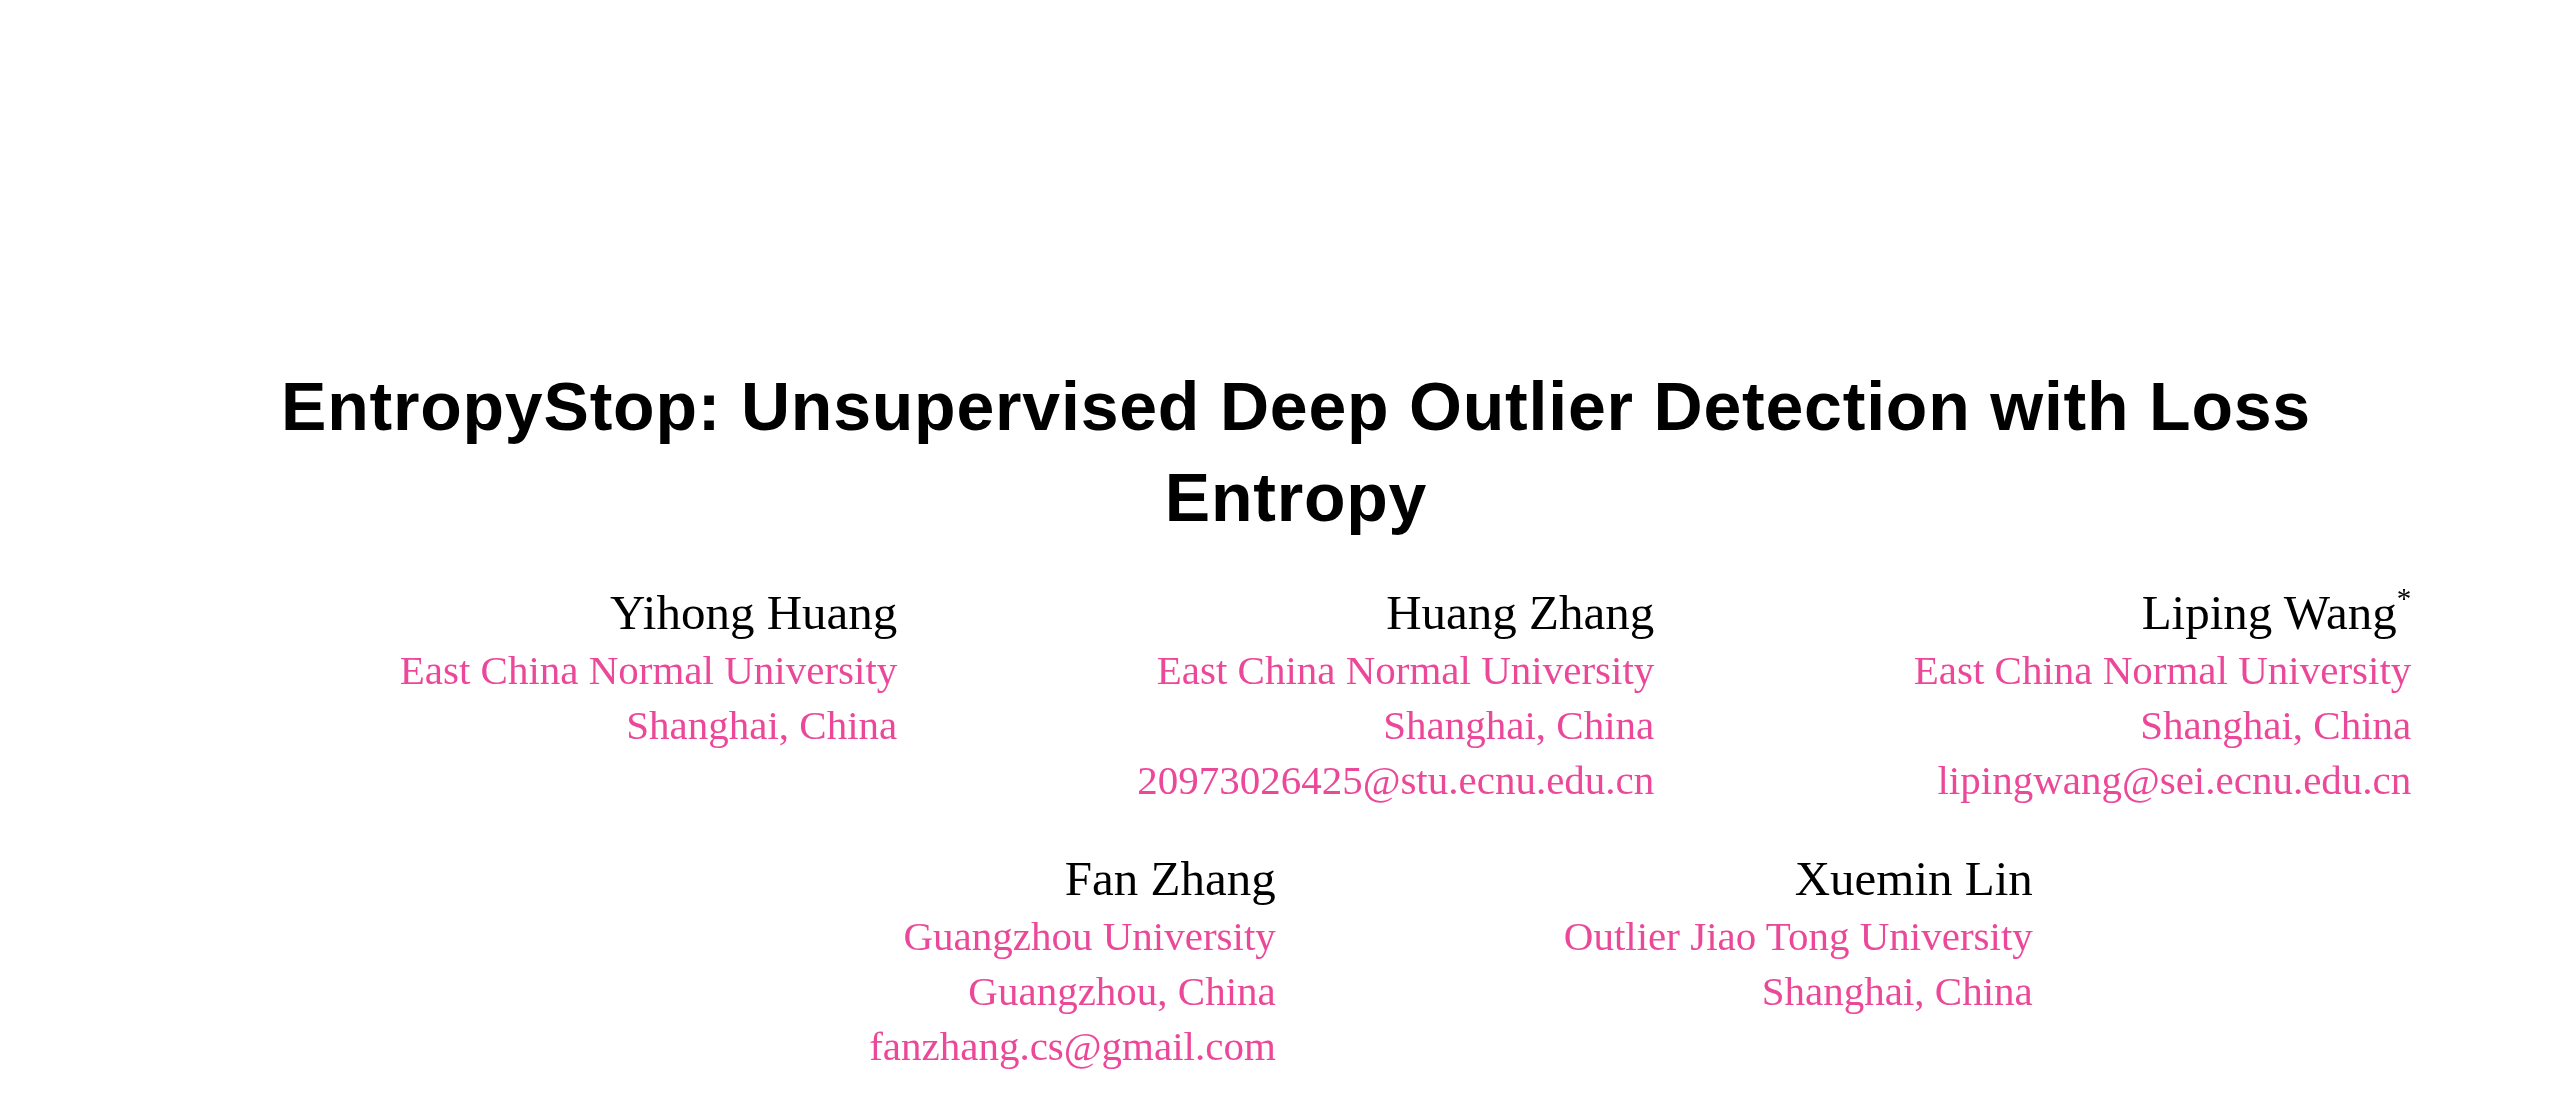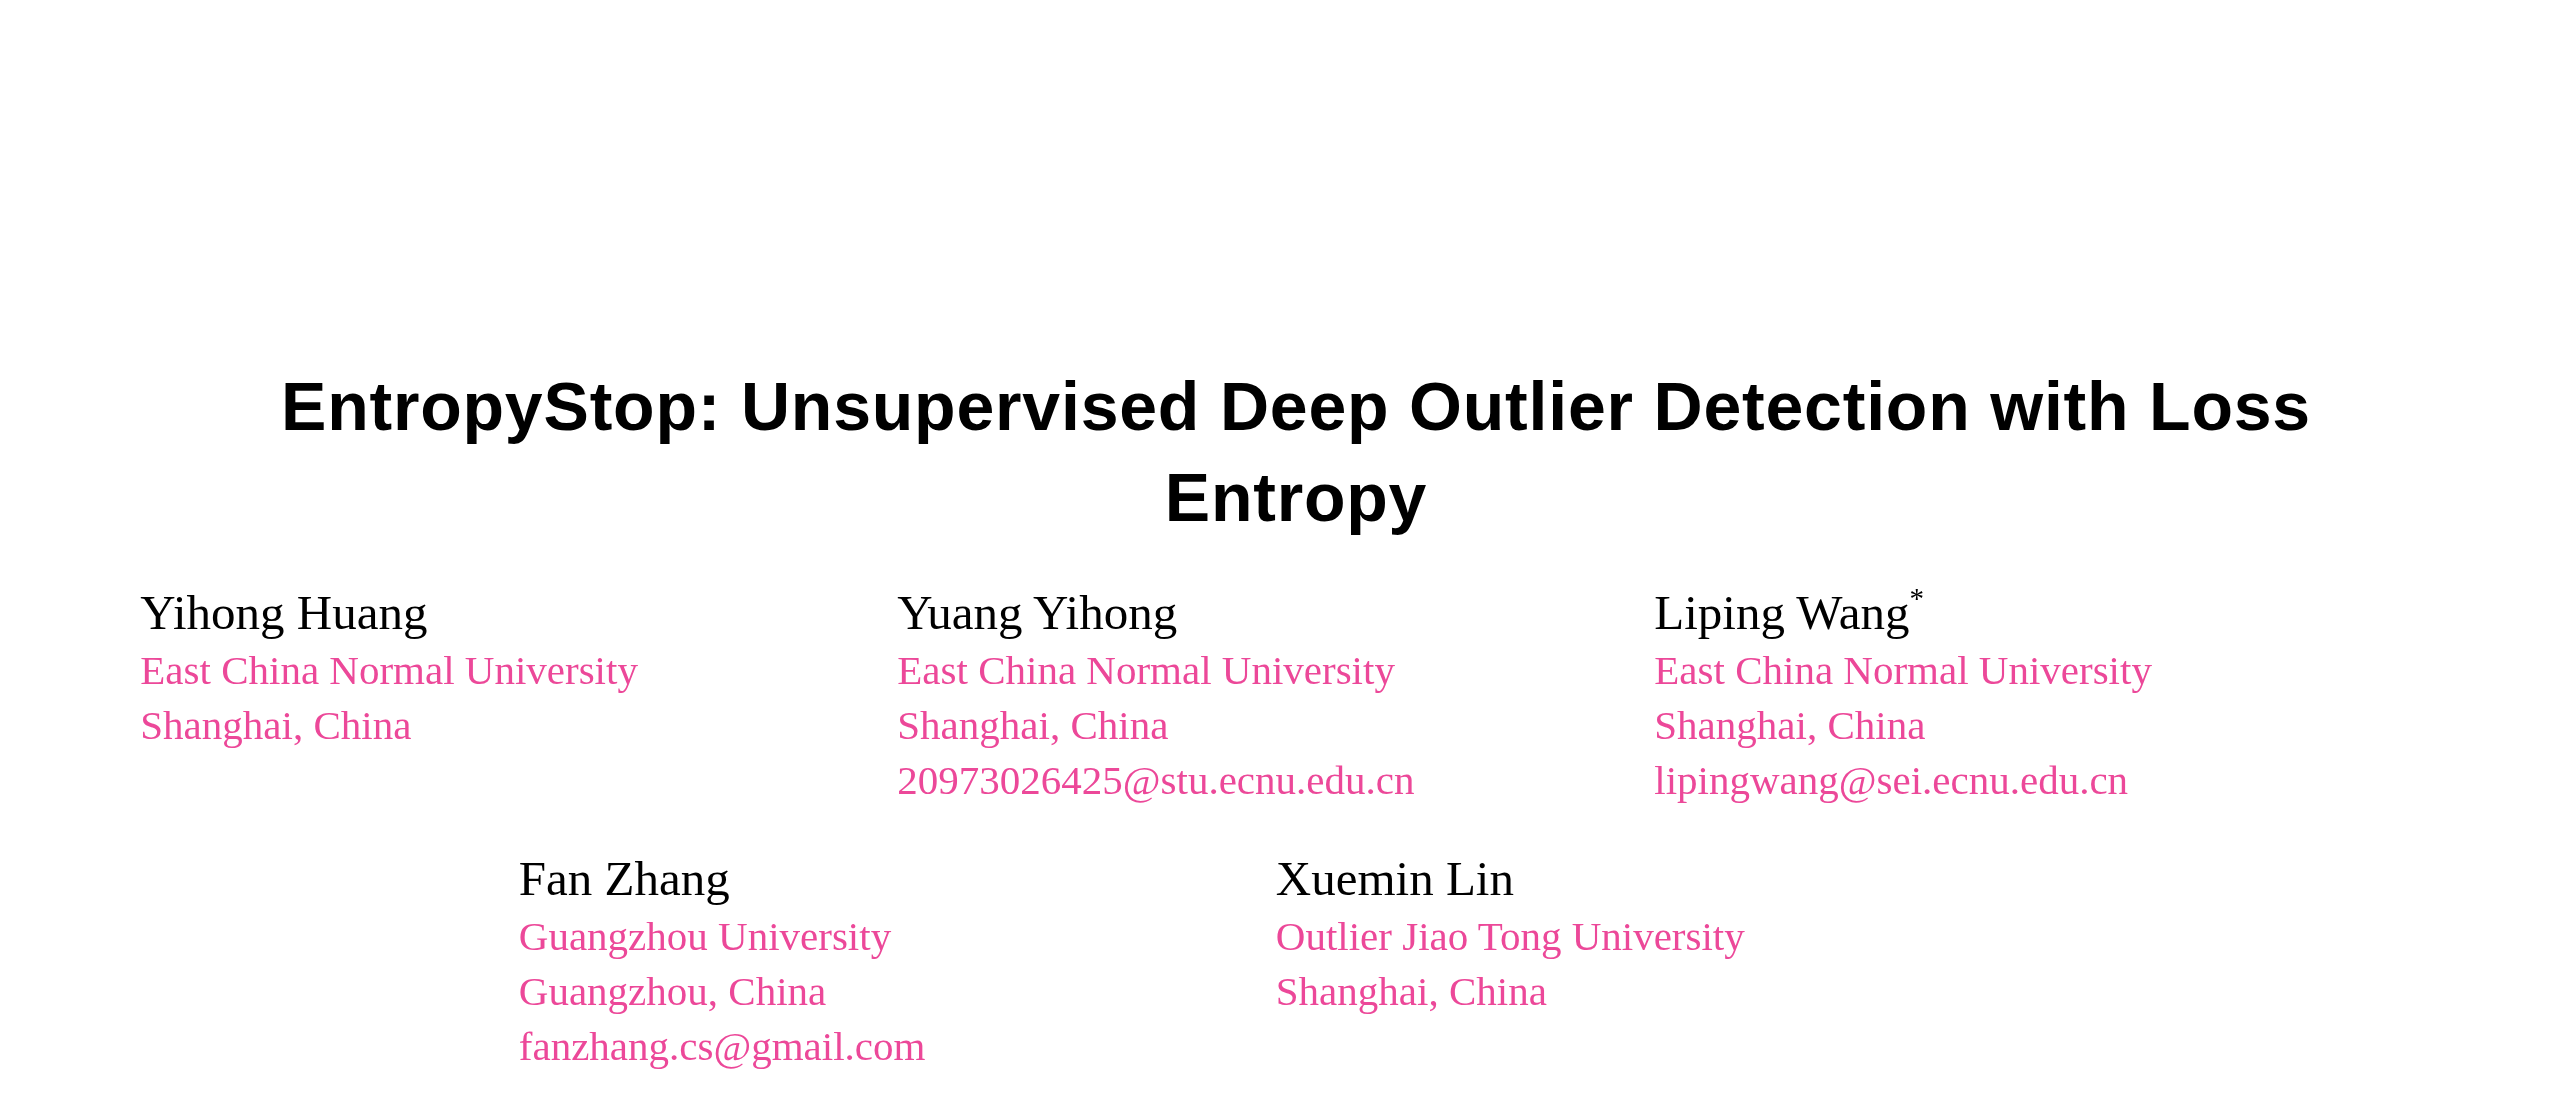--- a/index.html
+++ b/index.html
@@ -35,21 +35,21 @@
     left: 0;
     width: 100%;
     display: flex;
     justify-content: center;
     transform: translateX(-12.2px);
   }
   .row-1 { top: 583px; }
   .row-2 { top: 849px; }
   .author-block {
     width: 757px;
-    text-align: left;
+    text-align: right;
   }
   .author-name {
     font-size: 49px;
     line-height: 60px;
     color: #000000;
   }
   .author-name sup.mark {
     font-size: 29px;
     line-height: 0;
     vertical-align: 21px;
@@ -72,21 +72,21 @@
 
   <div class="authors-row row-1">
 
     <div class="author-block">
       <div class="author-name"><span>Yihong Huang</span><sup class="mark"></sup></div>
       <div class="author-line">East China Normal University</div>
       <div class="author-line">Shanghai, China</div>
     </div>
 
     <div class="author-block">
-      <div class="author-name"><span>Yuang Yihong</span><sup class="mark"></sup></div>
+      <div class="author-name"><span>Huang Zhang</span><sup class="mark"></sup></div>
       <div class="author-line">East China Normal University</div>
       <div class="author-line">Shanghai, China</div>
       <div class="author-line author-email">20973026425@stu.ecnu.edu.cn</div>
     </div>
 
     <div class="author-block">
       <div class="author-name"><span>Liping Wang</span><sup class="mark">*</sup></div>
       <div class="author-line">East China Normal University</div>
       <div class="author-line">Shanghai, China</div>
       <div class="author-line author-email">lipingwang@sei.ecnu.edu.cn</div>

